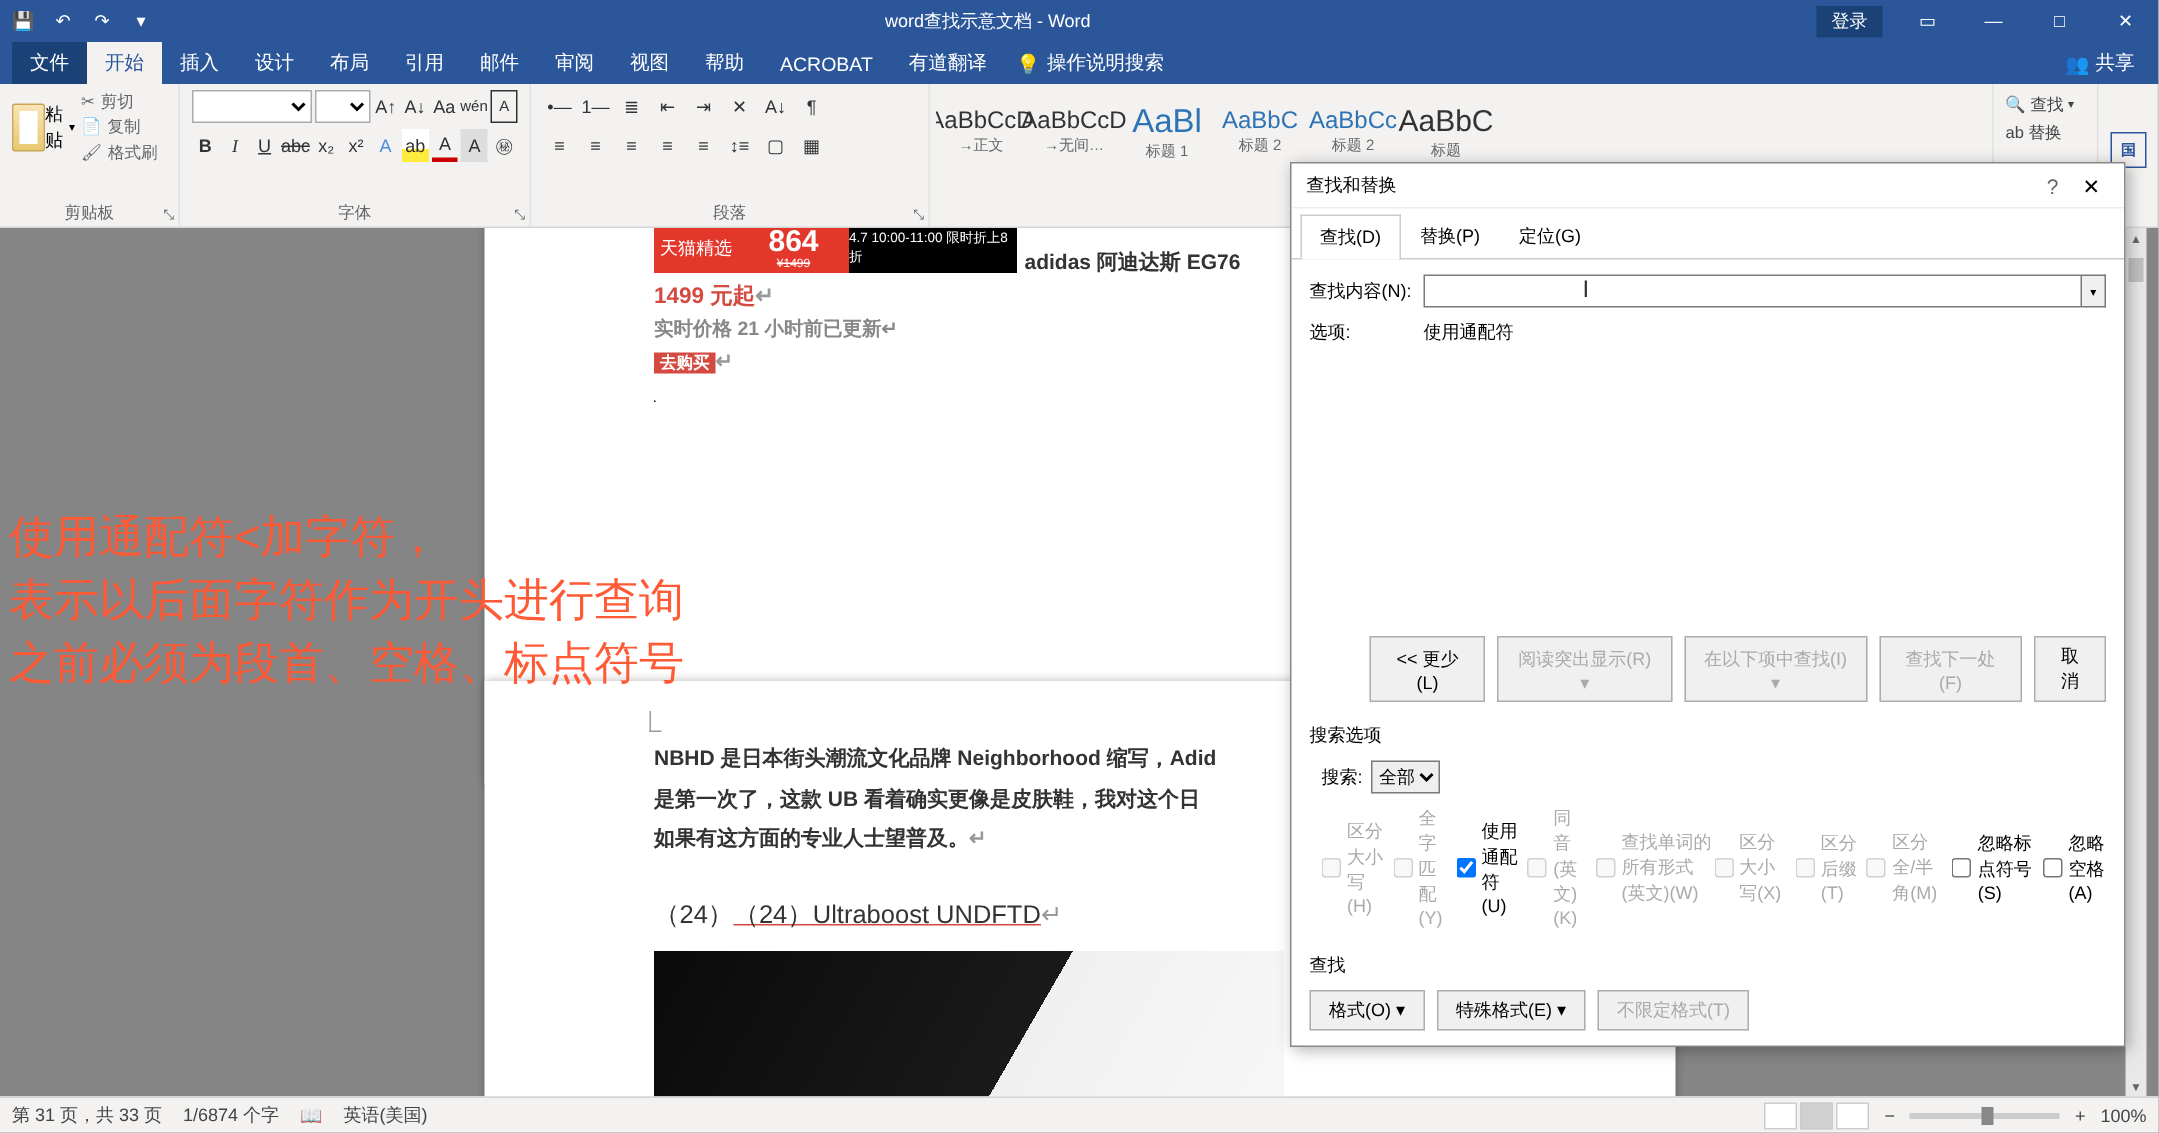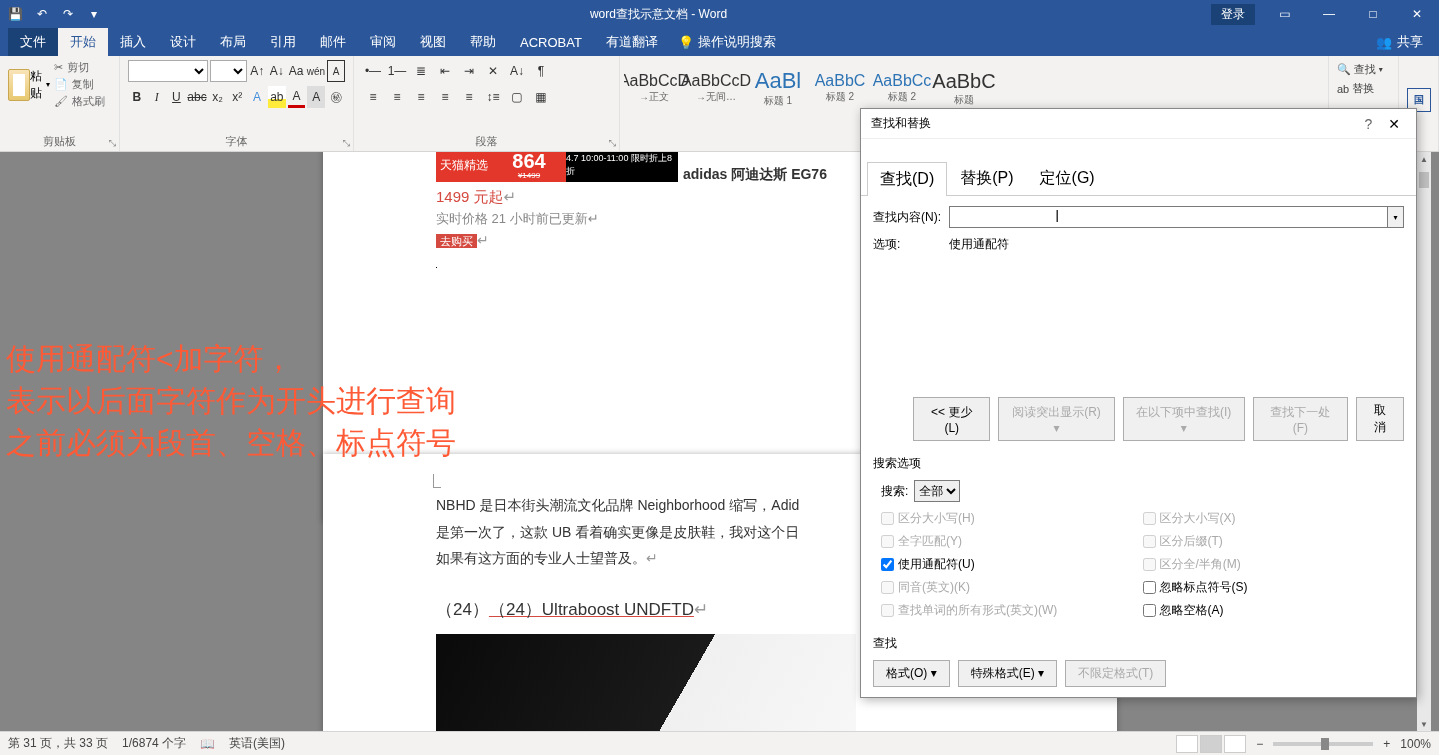--- a/index.html
+++ b/index.html
@@ -65,54 +65,54 @@
 .page1 { left: 323px; top: -10px; width: 794px; height: 380px; }
 .page2 { left: 323px; top: 302px; width: 794px; height: 500px; }
 
 .ad-block { position: absolute; left: 113px; top: 6px; display: flex; }
 .ad-left { background: #e3372c; color: #fff; font-size: 12px; width: 56px; height: 34px; display: flex; align-items: center; justify-content: center; }
 .ad-mid { background: #e3372c; color: #fff; width: 74px; height: 34px; display: flex; flex-direction: column; align-items: center; justify-content: center; position: relative; }
 .ad-big { font-size: 20px; font-weight: bold; line-height: 1; }
 .ad-small { font-size: 8px; text-decoration: line-through; }
 .ad-right { background: #000; color: #fff; font-size: 9px; width: 112px; height: 34px; display: flex; align-items: center; justify-content: center; }
 
-.doc-text { position: absolute; font-size: 14px; color: #333; }
+.doc-text { position: absolute; font-size: 14px; color: #333; font-weight: bold; }
 .price-red { color: #d54a40; font-size: 15px; }
 .buy-btn { background: #d54a40; color: #fff; font-size: 11px; padding: 1px 4px; }
 
 
 .overlay-text { position: absolute; left: 6px; color: #ff5a36; font-family: "KaiTi", "STKaiti", serif; font-size: 30px; line-height: 1.4; font-weight: 500; }
 
 
 .dialog { position: absolute; right: 22px; top: 108px; width: 557px; height: 590px; background: #fff; border: 1px solid #888; box-shadow: 2px 2px 10px rgba(0,0,0,0.3); z-index: 100; display: flex; flex-direction: column; }
 .dlg-title { height: 30px; display: flex; align-items: center; padding: 0 10px; font-size: 12px; border-bottom: 1px solid #eee; }
 .dlg-title-text { flex: 1; }
 .dlg-close { font-size: 14px; cursor: pointer; padding: 0 6px; }
 .dlg-help { font-size: 14px; padding: 0 10px; color: #666; }
 
-.dlg-tabs { display: flex; border-bottom: 1px solid #ccc; padding-left: 6px; margin-top: 22px; font-size: 16px; }
+.dlg-tabs { display: flex; border-bottom: 1px solid #ccc; padding-left: 6px; margin-top: 3px; font-size: 12px; }
 .dlg-tab { padding: 6px 12px; border: 1px solid transparent; border-bottom: none; cursor: pointer; }
 .dlg-tab.active { border-color: #ccc; background: #fff; position: relative; top: 1px; }
 
 .dlg-body { padding: 10px 12px; font-size: 12px; flex: 1; }
 .dlg-row { display: flex; align-items: center; margin-bottom: 8px; gap: 6px; }
 .dlg-label { width: 70px; }
 .dlg-input { flex: 1; height: 22px; border: 1px solid #7a7a7a; padding: 0 4px; }
 .dlg-input-wrap { flex: 1; position: relative; display: flex; }
 .dlg-dd { width: 16px; border: 1px solid #7a7a7a; border-left: none; display: flex; align-items: center; justify-content: center; font-size: 8px; background: #f0f0f0; }
 .text-cursor { position: absolute; left: 106px; top: 2px; font-size: 16px; color: #333; }
 
 .dlg-btns { display: flex; gap: 8px; margin: 8px 12px; }
 .dlg-btn { padding: 4px 12px; border: 1px solid #adadad; background: #f0f0f0; font-size: 12px; cursor: pointer; }
 .dlg-btn.disabled { color: #aaa; }
 
 .dlg-section { padding: 6px 12px; font-size: 12px; }
 .dlg-section-title { margin-bottom: 8px; }
 .dlg-opts { display: flex; }
-.dlg-opts-col { flex: 1; display: flex; flex-direction: column; gap: 6px; }
+.dlg-opts-col { flex: 1; display: flex; flex-direction: row; gap: 6px; }
 .dlg-chk { display: flex; align-items: center; gap: 4px; }
 .dlg-chk input { width: 13px; height: 13px; }
 .dlg-chk.disabled { color: #aaa; }
 .dlg-select { border: 1px solid #7a7a7a; height: 22px; font-size: 12px; }
 
 .dlg-bottom { padding: 10px 12px; font-size: 12px; border-top: 0; }
 
 
 .statusbar { position: absolute; bottom: 0; left: 0; right: 0; height: 24px; background: #f3f2f1; border-top: 1px solid #d5d5d5; display: flex; align-items: center; font-size: 12px; color: #444; padding: 0 8px; gap: 14px; }
 .status-right { margin-left: auto; display: flex; align-items: center; gap: 10px; }

